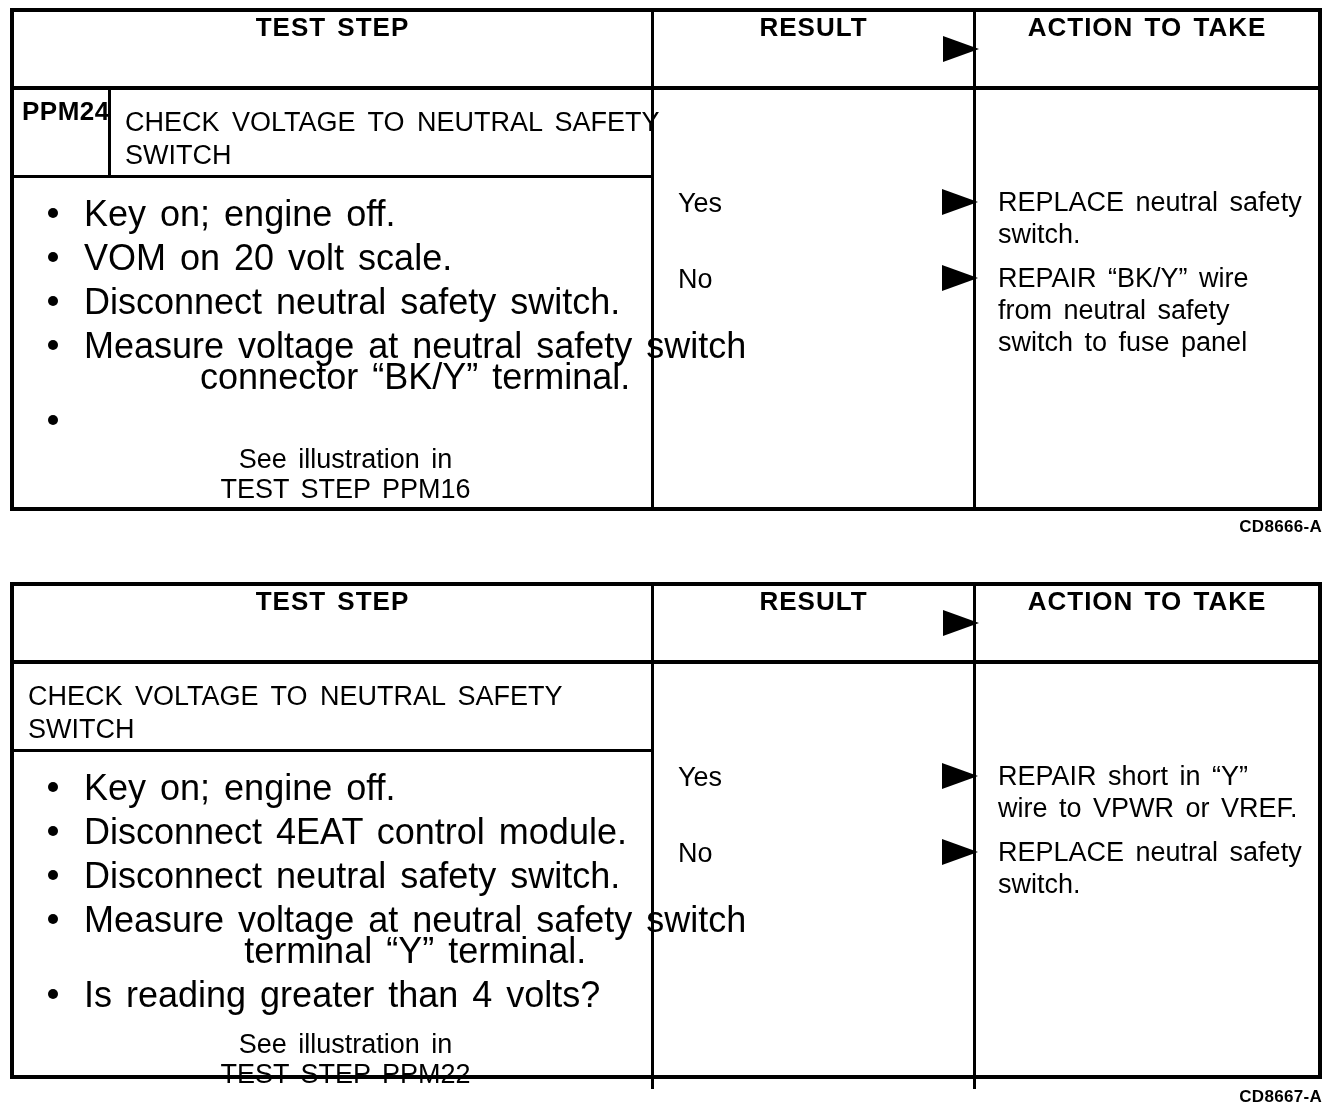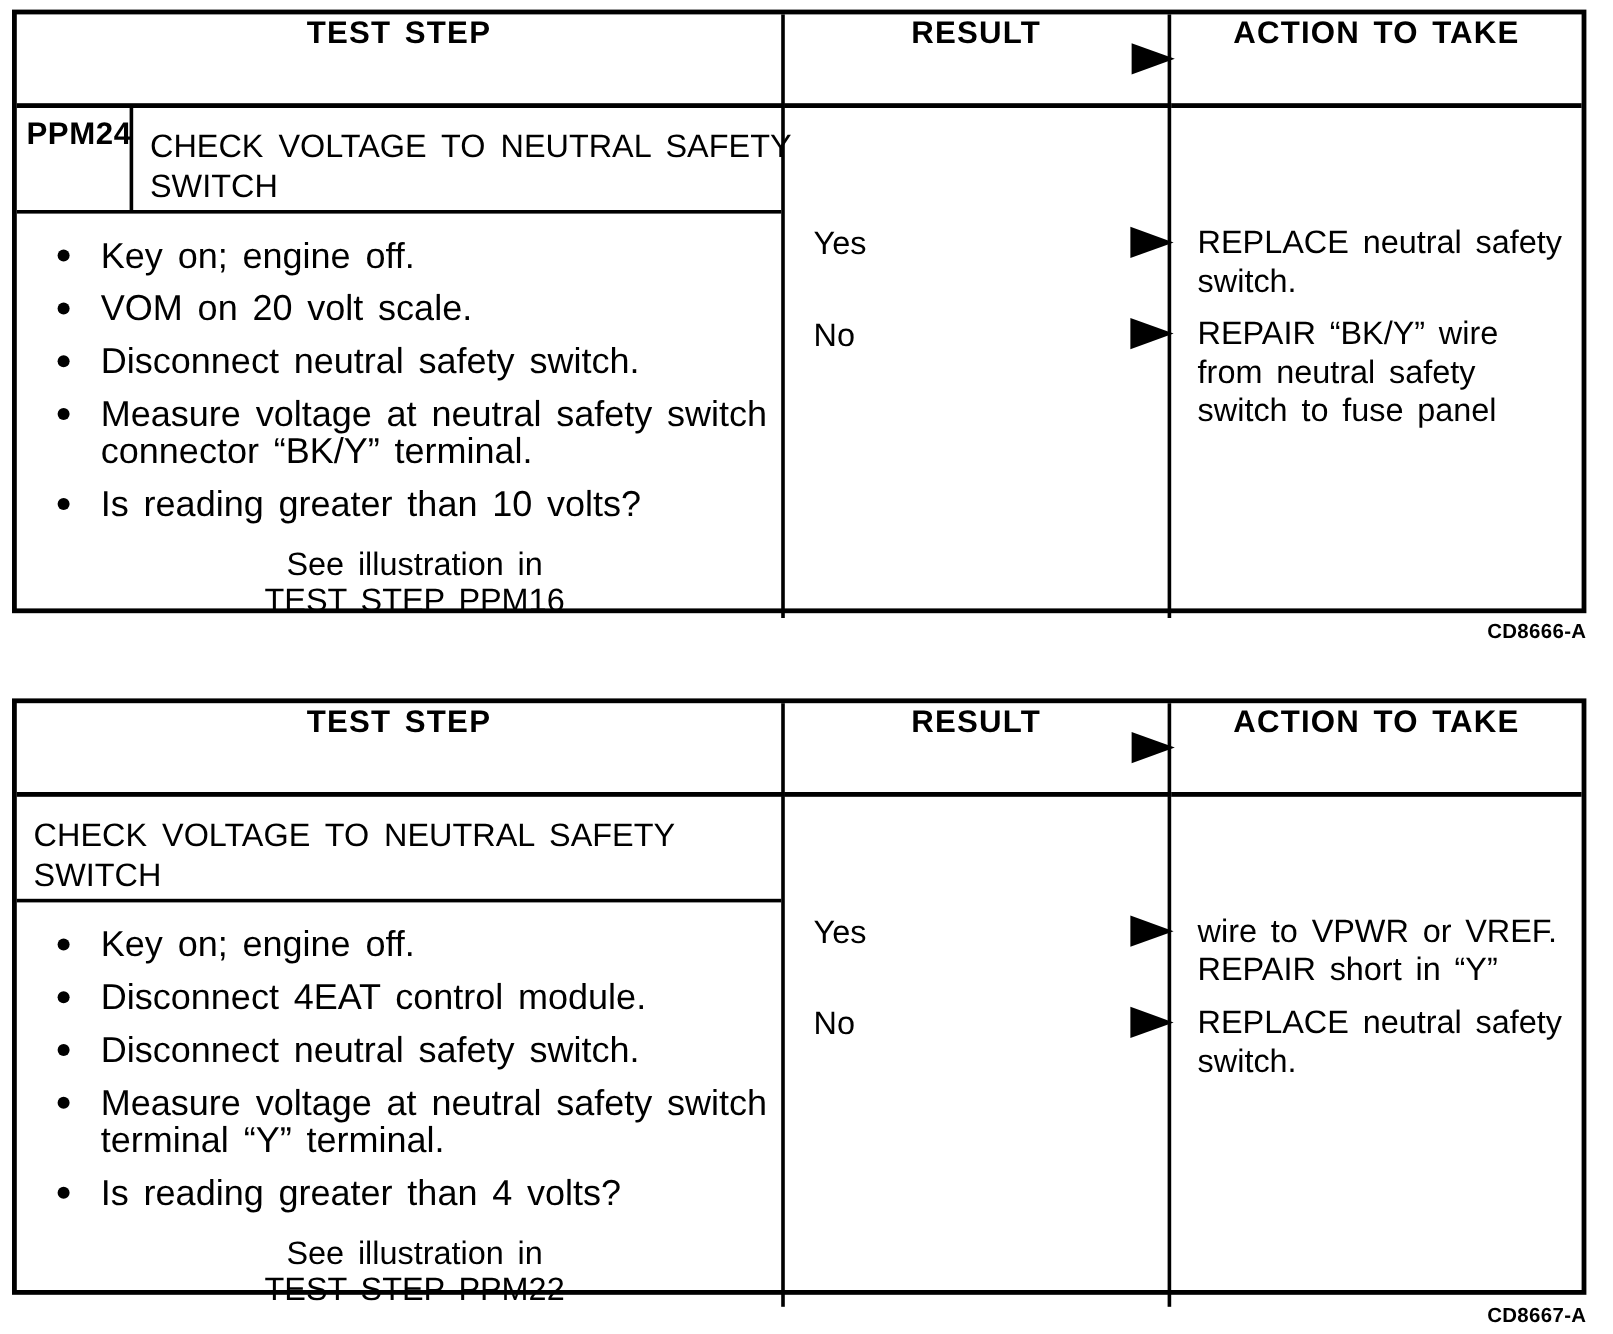--- a/index.html
+++ b/index.html
@@ -47,21 +47,21 @@
   }
   .ppm-title { padding:4px 0 0 14px; font-size:27px; line-height:33px; word-spacing:5px;margin-top:12px; }
   .ppm-title div { white-space:nowrap; }
 
   .bullets { padding:20px 6px 0 32px; }
   .bullet  { display:flex; margin-bottom:13px; }
   .dot {
     width:10px; height:10px; border-radius:50%; background:#000;
     margin:10px 26px 0 2px; flex:none;
   }
-  .blines { font-size:30px; line-height:31px; word-spacing:4px; }
+  .blines { font-size:36px; line-height:31px; word-spacing:4px;text-align:center; }
   .blines div { white-space:nowrap; }
 
   .see-note {
     margin-top:19px; padding-left:26px;
     text-align:center; font-size:27px; line-height:30px; word-spacing:4px;
   }
 
   
   .bcell.result-cell { padding:98px 0 0 24px; font-size:27px; word-spacing:4px; }
   .result-item { position:relative; height:32px; }
@@ -125,23 +125,20 @@
       </div>
       <div class="bullet">
         <span class="dot"></span>
         <div class="blines">
             <div>Measure voltage at neutral safety switch</div>
             <div>connector “BK/Y” terminal.</div>
           </div>
       </div>
       <div class="bullet">
         <span class="dot"></span>
-        <div class="blines">
-            <div>Is reading greater than 10 volts?</div>
-          </div>
       </div>
     </div>
     <div class="see-note">
         <div>See illustration in</div>
         <div>TEST STEP PPM16</div>
       </div>
   </div>
 
   <div class="bcell col-result result-cell">
     <div class="result-item">
@@ -232,22 +229,22 @@
       <span class="arrow"></span>
     </div>
     <div class="result-item">
       <span>No</span>
       <span class="arrow"></span>
     </div>
   </div>
 
   <div class="bcell action-cell">
     <div class="action-block">
+        <div>REPAIR short in “Y”</div>
         <div>wire to VPWR or VREF.</div>
-        <div>REPAIR short in “Y”</div>
       </div>
     <div class="action-block">
         <div>REPLACE neutral safety</div>
         <div>switch.</div>
       </div>
   </div>
 </div>
 <div class="caption cap2">CD8667-A</div>
 
 </body></html>

